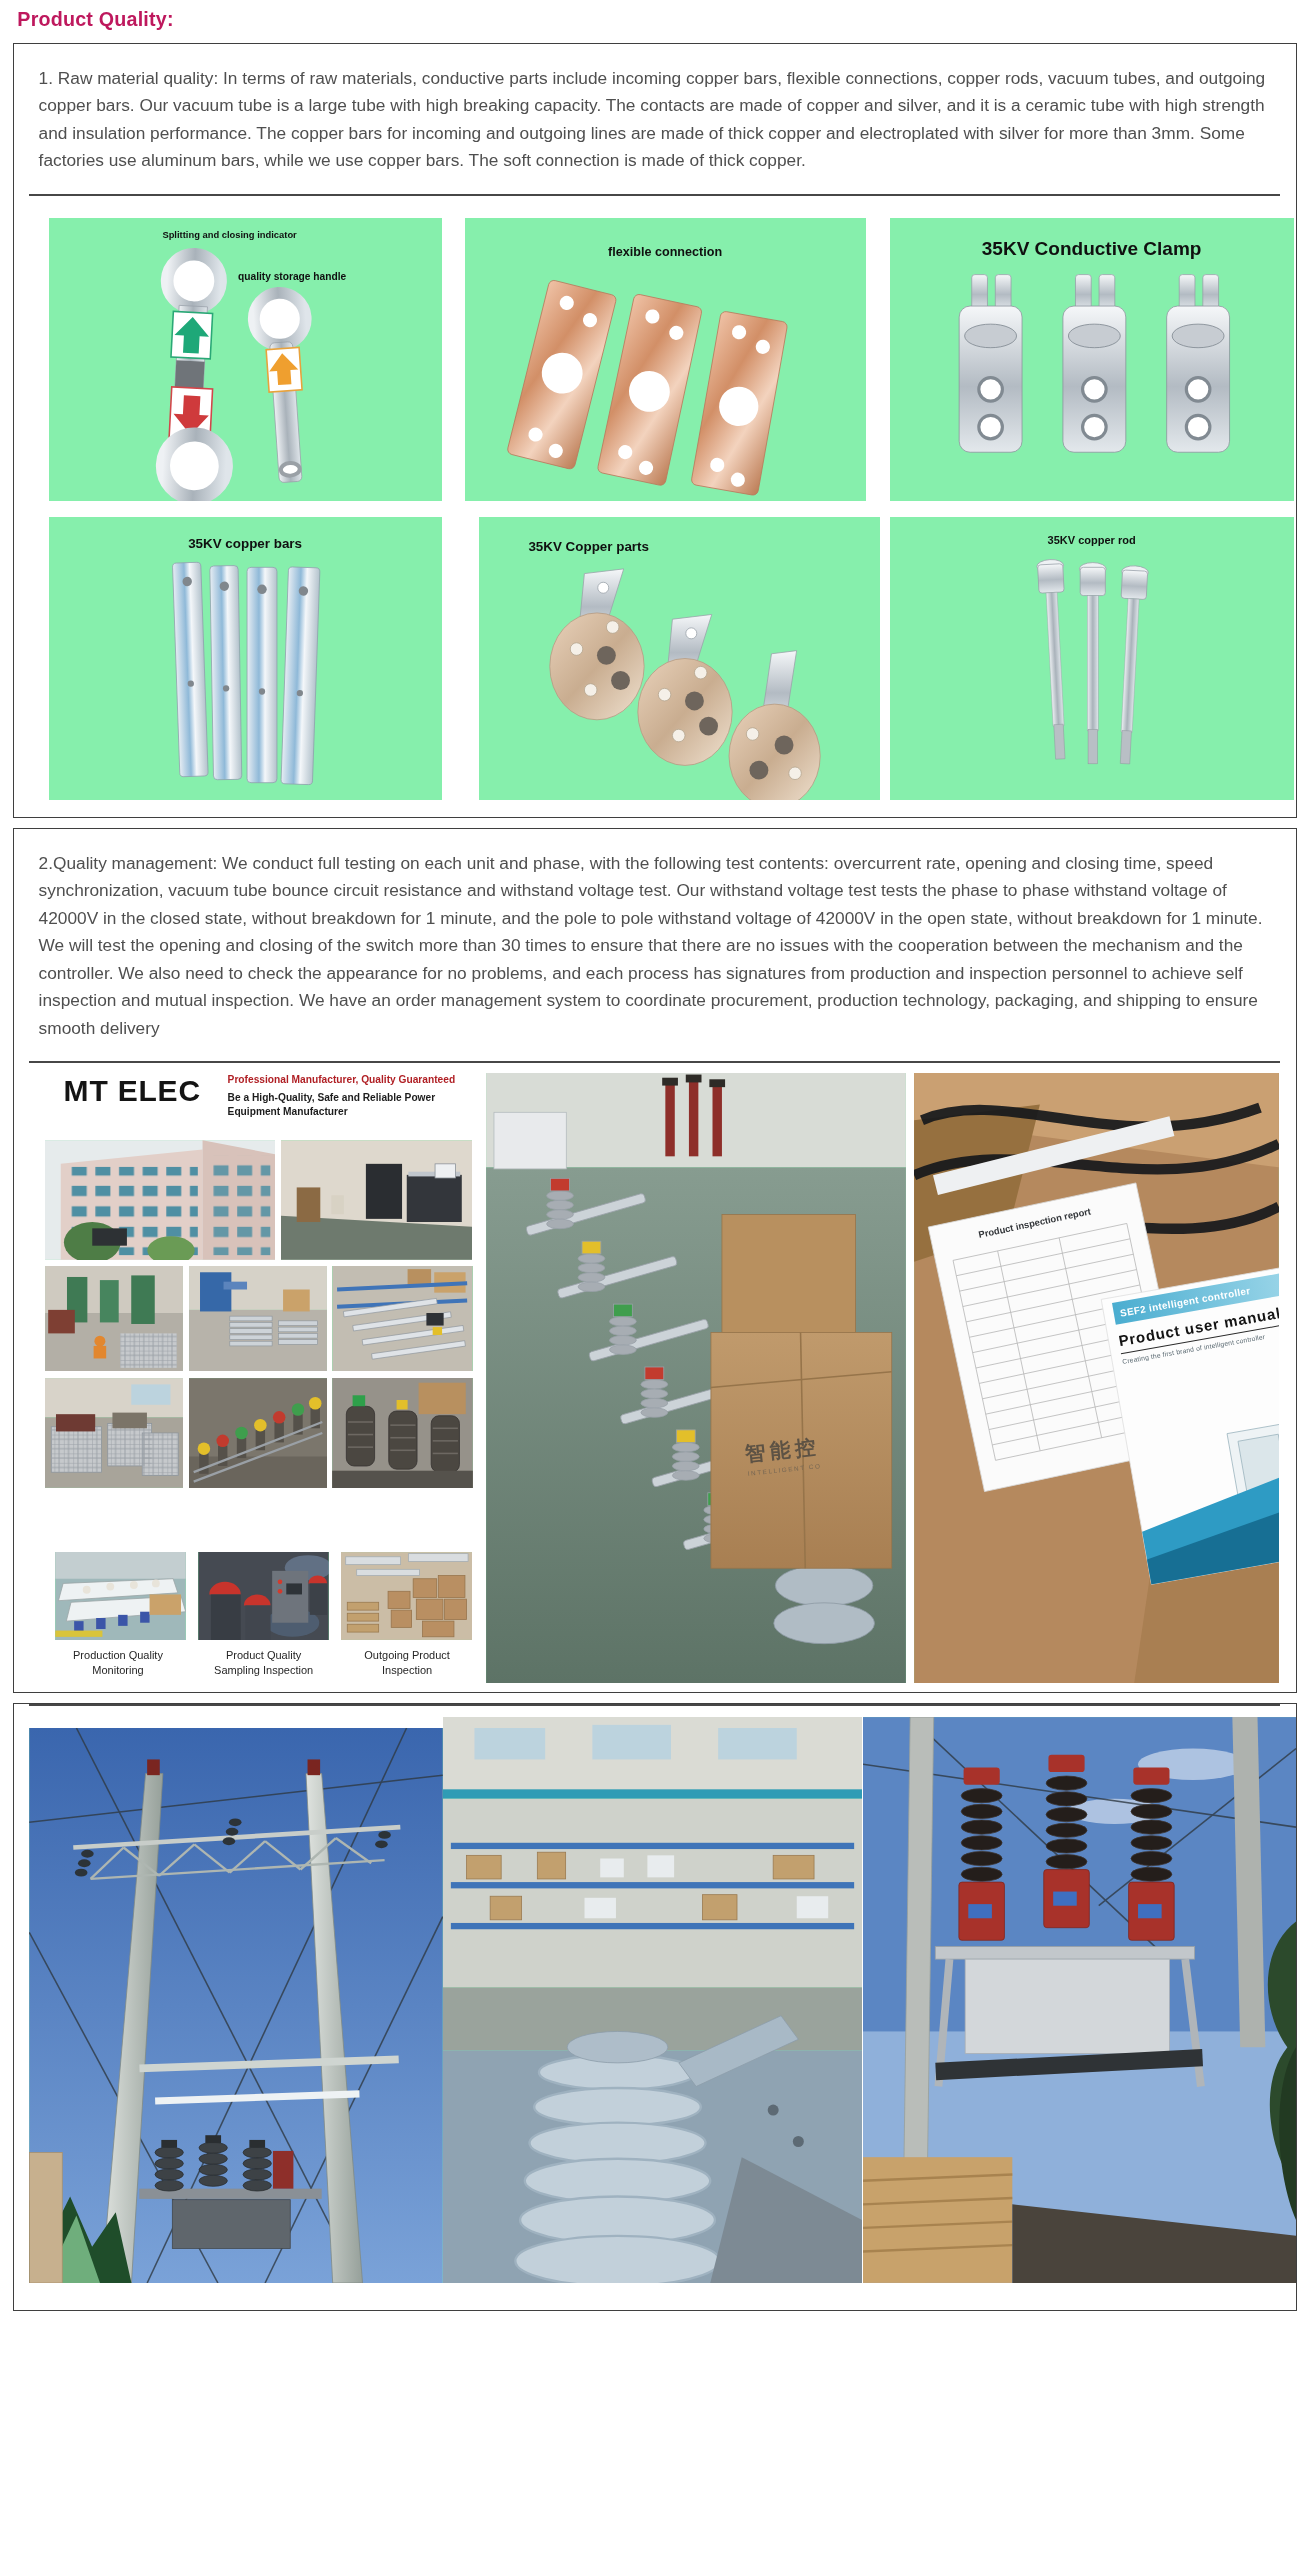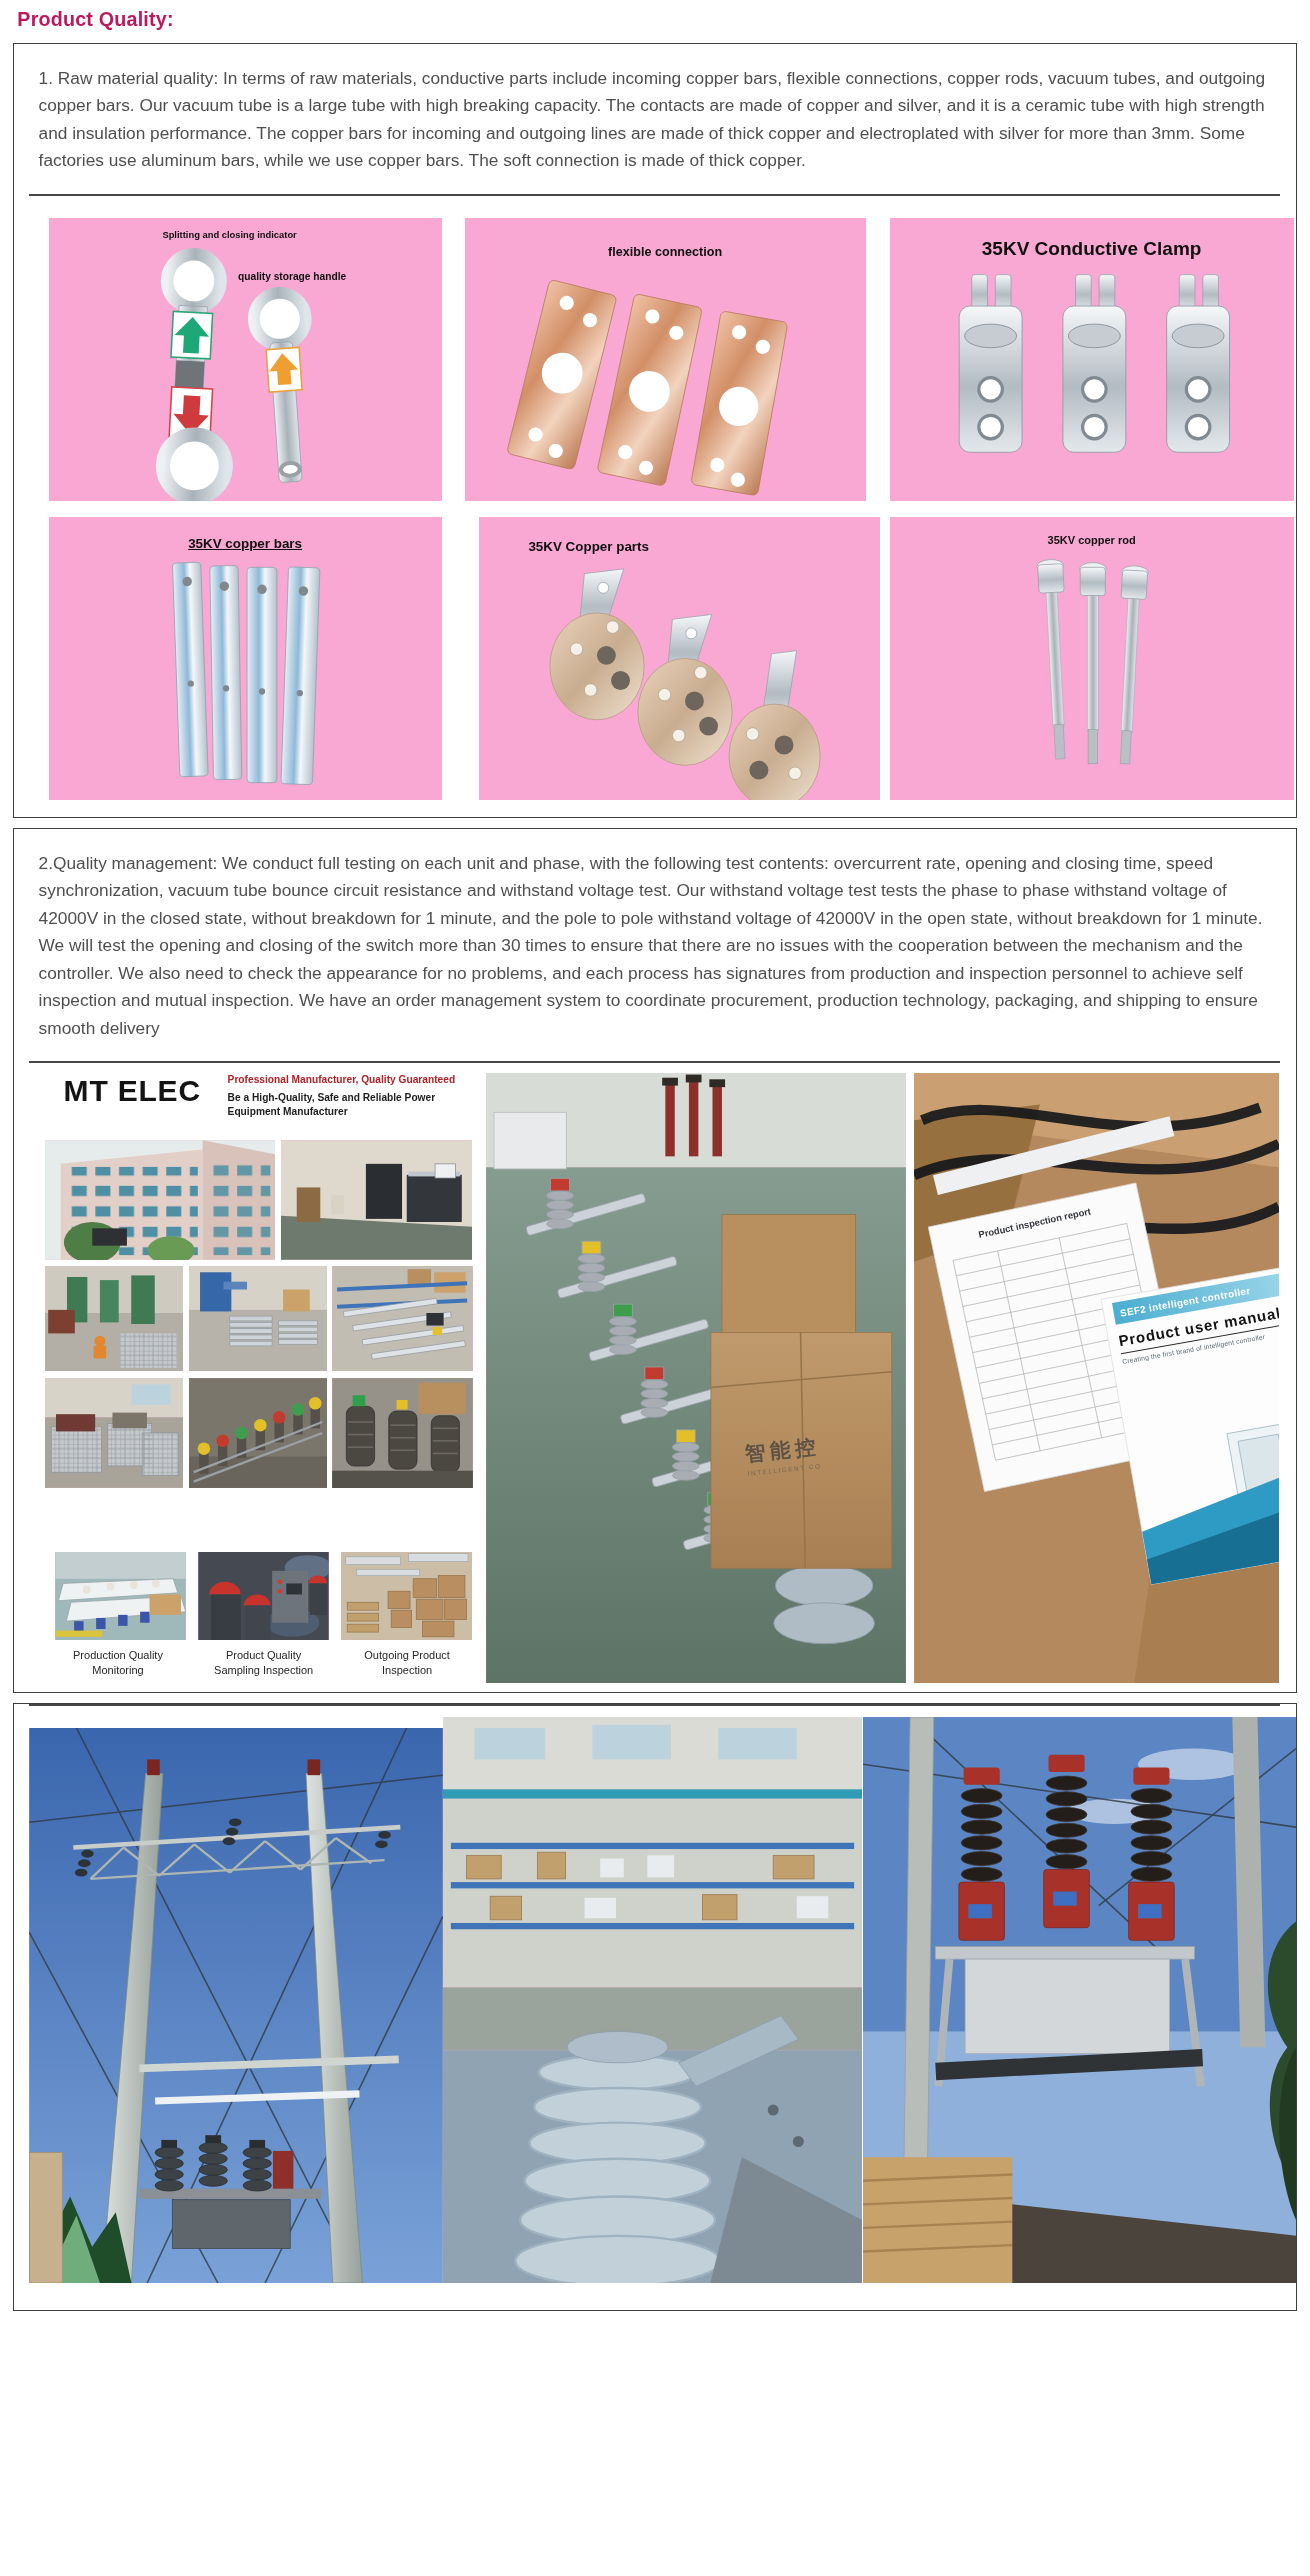--- a/index.html
+++ b/index.html
@@ -4,21 +4,21 @@
 <style>
   html,body{margin:0;padding:0;}
   body{width:1310px;height:2576px;background:#ffffff;font-family:"Liberation Sans",sans-serif;position:relative;}
   .page-title{margin:7.9px 0 12.6px 17.3px;font-size:19.7px;font-weight:700;color:#be185d;letter-spacing:0.2px;}
   .box{margin:0 0 10.2px 12.6px;width:1284px;border:1.6px solid #3f3f3f;background:#fff;box-sizing:border-box;}
   .para{font-size:17.3px;line-height:27.5px;color:#4f4f4f;padding:20.5px 25px 19px 25px;}
   .sep{border-top:2.4px solid #474747;margin:0 15.7px;}
   .photos1{position:relative;height:621px;}
   .photos3{position:relative;height:604px;}
   .factory{position:relative;height:629px;}
-  .photo{position:absolute;background:#f9a8d4;overflow:hidden;}
+  .photo{position:absolute;background:#86efac;overflow:hidden;}
   .photo svg{display:block;width:100%;height:100%;}
   .plabel{position:absolute;font-weight:bold;color:#101010;text-align:center;}
   .leftcol{position:absolute;left:22px;top:0;width:440px;height:629px;}
   .logo{position:absolute;left:28px;top:11px;font-size:30px;font-weight:900;color:#141414;letter-spacing:0.8px;}
   .tag-red{position:absolute;left:192px;top:11px;font-size:10.2px;font-weight:bold;color:#b01f24;}
   .tag-black{position:absolute;left:192px;top:28px;font-size:10.2px;font-weight:bold;color:#1d1d1d;line-height:14px;width:236px;}
   .banner{position:absolute;left:0;top:437px;width:427px;height:39px;background:#c5322e;color:#ffffff;font-size:12.6px;font-weight:bold;text-align:center;line-height:39px;}
   .qc-cap{position:absolute;top:585px;font-size:11px;color:#262626;text-align:center;line-height:15px;}
   .cn-box-label{position:absolute;left:230px;top:363px;width:134px;text-align:center;transform:rotate(-6deg);color:#5d5244;font-weight:bold;font-size:20.5px;letter-spacing:4.7px;}
   .cn-box-sub{font-size:6.3px;letter-spacing:1.6px;color:#776753;font-weight:normal;margin-top:1.6px;}
@@ -196,21 +196,21 @@
             <rect x="252" y="64" width="38" height="274" rx="5" fill="url(#barg)" stroke="#8fa0ac"></rect>
             <circle cx="271" cy="92" r="6" fill="#80878d"></circle>
             <circle cx="271" cy="222" r="4" fill="#80878d"></circle>
           </g>
         <g transform="rotate(2 320 200)">
             <rect x="300" y="64" width="40" height="276" rx="5" fill="url(#barg)" stroke="#8fa0ac"></rect>
             <circle cx="320" cy="94" r="6" fill="#80878d"></circle>
             <circle cx="320" cy="224" r="4" fill="#80878d"></circle>
           </g>
       </svg>
-      <div class="plabel" style="left:0;top:19px;width:100%;font-size:13.4px;text-decoration:underline;">35KV copper bars</div>
+      <div class="plabel" style="left:0;top:19px;width:100%;font-size:13.4px;">35KV copper bars</div>
     </div>
 
     <div class="photo" style="left:465px;top:321px;width:401px;height:283px;">
       <svg viewBox="0 0 510 360">
         <g transform="translate(150,168)">
             <polygon points="-16,-96 34,-102 8,-18 -24,-14" fill="url(#met2)" stroke="#9aa2aa"></polygon>
             <circle cx="8" cy="-78" r="7" fill="#fff" stroke="#9aa2aa"></circle>
             <ellipse cx="0" cy="22" rx="60" ry="68" fill="url(#tan)" stroke="#b49a82"></ellipse>
             <circle cx="12" cy="8" r="12" fill="#6e655c"></circle>
             <circle cx="30" cy="40" r="12" fill="#6e655c"></circle>

